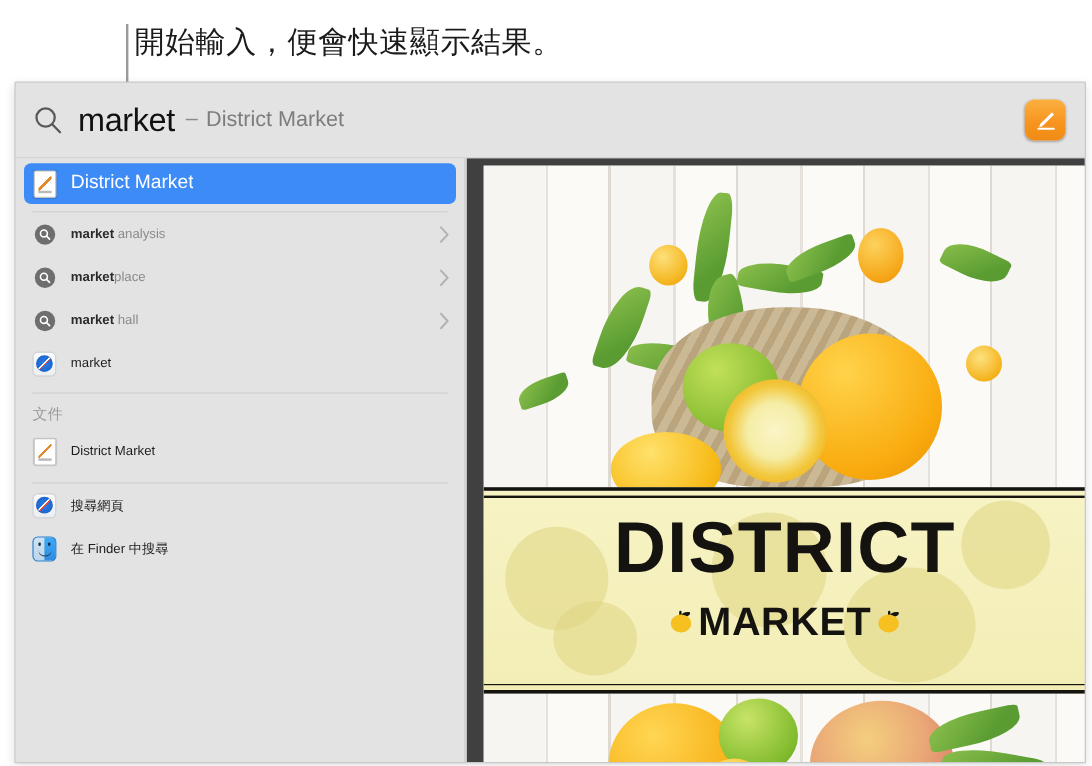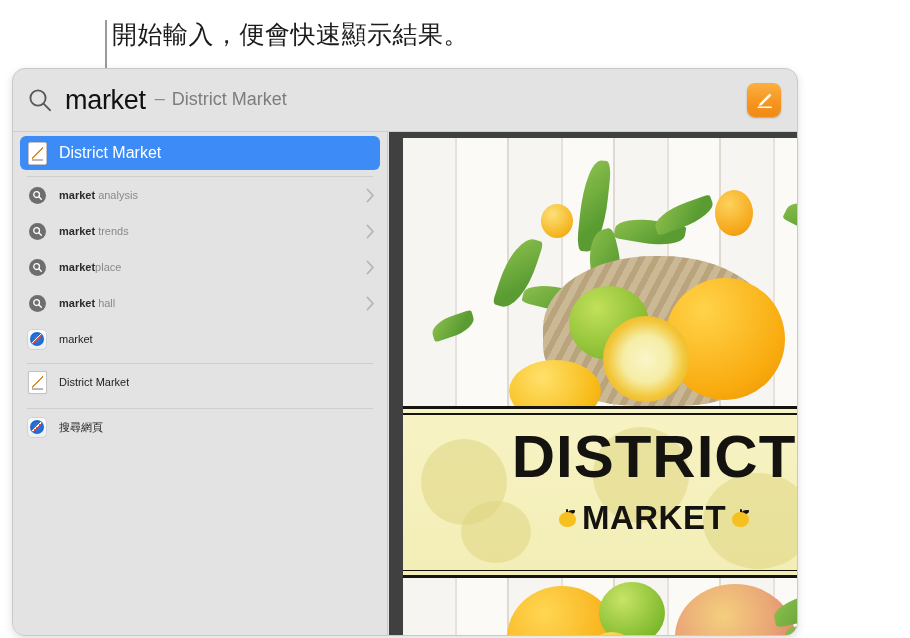--- a/index.html
+++ b/index.html
@@ -33,25 +33,25 @@
     width: 2px;
     height: 58px;
     background: #9a9a9a;
   }
 
   
   #spotlight-panel {
     position: absolute;
     left: 12px;
     top: 68px;
-    width: 786px;
+    width: 893px;
     height: 568px;
     background: #e3e3e3;
     border: 1px solid #c9c9c9;
-    border-radius: 13px;
+    border-radius: 1px;
     box-shadow: 0 3px 9px rgba(0,0,0,0.13);
     overflow: hidden;
     box-sizing: border-box;
   }
 
   
   #search-bar {
     position: absolute;
     left: 0; top: 0;
     width: 100%;
@@ -448,98 +448,94 @@
           </span>
         </span>
         <span class="label"><span class="kw-match">market</span><span class="kw-rest"> analysis</span></span>
         <span class="chevron">
           <svg width="9" height="15" viewBox="0 0 9 15">
               <polyline points="1.5,1.5 7,7.5 1.5,13.5" fill="none" stroke="#b3b3b3" stroke-width="1.7" stroke-linecap="round" stroke-linejoin="round"></polyline>
             </svg>
         </span>
       </div>
 
+
       <div class="row">
         <span class="icon-slot">
           <span class="mag-badge">
             <svg width="11" height="11" viewBox="0 0 11 11">
               <circle cx="4.6" cy="4.6" r="2.9" fill="none" stroke="#ffffff" stroke-width="1.3"></circle>
               <line x1="6.8" y1="6.8" x2="9.3" y2="9.3" stroke="#ffffff" stroke-width="1.4" stroke-linecap="round"></line>
             </svg>
           </span>
         </span>
-        <span class="label"><span class="kw-match">market</span><span class="kw-rest"> trends</span></span>
+        <span class="label"><span class="kw-match">market</span><span class="kw-rest">place</span></span>
         <span class="chevron">
           <svg width="9" height="15" viewBox="0 0 9 15">
               <polyline points="1.5,1.5 7,7.5 1.5,13.5" fill="none" stroke="#b3b3b3" stroke-width="1.7" stroke-linecap="round" stroke-linejoin="round"></polyline>
             </svg>
         </span>
       </div>
 
       <div class="row">
         <span class="icon-slot">
           <span class="mag-badge">
             <svg width="11" height="11" viewBox="0 0 11 11">
               <circle cx="4.6" cy="4.6" r="2.9" fill="none" stroke="#ffffff" stroke-width="1.3"></circle>
               <line x1="6.8" y1="6.8" x2="9.3" y2="9.3" stroke="#ffffff" stroke-width="1.4" stroke-linecap="round"></line>
             </svg>
           </span>
         </span>
-        <span class="label"><span class="kw-match">market</span><span class="kw-rest">place</span></span>
-        <span class="chevron">
-          <svg width="9" height="15" viewBox="0 0 9 15">
-              <polyline points="1.5,1.5 7,7.5 1.5,13.5" fill="none" stroke="#b3b3b3" stroke-width="1.7" stroke-linecap="round" stroke-linejoin="round"></polyline>
-            </svg>
-        </span>
-      </div>
-
-      <div class="row">
-        <span class="icon-slot">
-          <span class="mag-badge">
-            <svg width="11" height="11" viewBox="0 0 11 11">
-              <circle cx="4.6" cy="4.6" r="2.9" fill="none" stroke="#ffffff" stroke-width="1.3"></circle>
-              <line x1="6.8" y1="6.8" x2="9.3" y2="9.3" stroke="#ffffff" stroke-width="1.4" stroke-linecap="round"></line>
-            </svg>
-          </span>
-        </span>
         <span class="label"><span class="kw-match">market</span><span class="kw-rest"> hall</span></span>
         <span class="chevron">
           <svg width="9" height="15" viewBox="0 0 9 15">
               <polyline points="1.5,1.5 7,7.5 1.5,13.5" fill="none" stroke="#b3b3b3" stroke-width="1.7" stroke-linecap="round" stroke-linejoin="round"></polyline>
             </svg>
         </span>
       </div>
 
       <div class="row">
         <span class="icon-slot">
           <span class="safari-icon">
               <span class="safari-dial"></span>
             </span>
         </span>
         <span class="label">market</span>
       </div>
 
       <div class="divider" style="margin-top:6px;"></div>
 
+      <div class="section-header">文件</div>
       <div class="row">
         <span class="icon-slot">
           <span class="doc-icon"></span>
         </span>
         <span class="label">District Market</span>
       </div>
 
       <div class="divider" style="margin-top:8px;"></div>
 
       <div class="row">
         <span class="icon-slot">
           <span class="safari-icon">
               <span class="safari-dial"></span>
             </span>
         </span>
         <span class="label">搜尋網頁</span>
+      </div>
+      <div class="row">
+        <span class="icon-slot">
+          <span class="finder-icon">
+            <span class="f-left"></span>
+            <span class="eye l"></span>
+            <span class="eye r"></span>
+            <span class="smile"></span>
+          </span>
+        </span>
+        <span class="label">在 Finder 中搜尋</span>
       </div>
 
     </div>
 
     <div id="preview-pane">
       <div id="preview-art">
 
         <div class="wood" id="wood-top">
 
           <div class="leaf" style="left:28px; top:178px; width:44px; height:20px; transform:rotate(-18deg);"></div>

